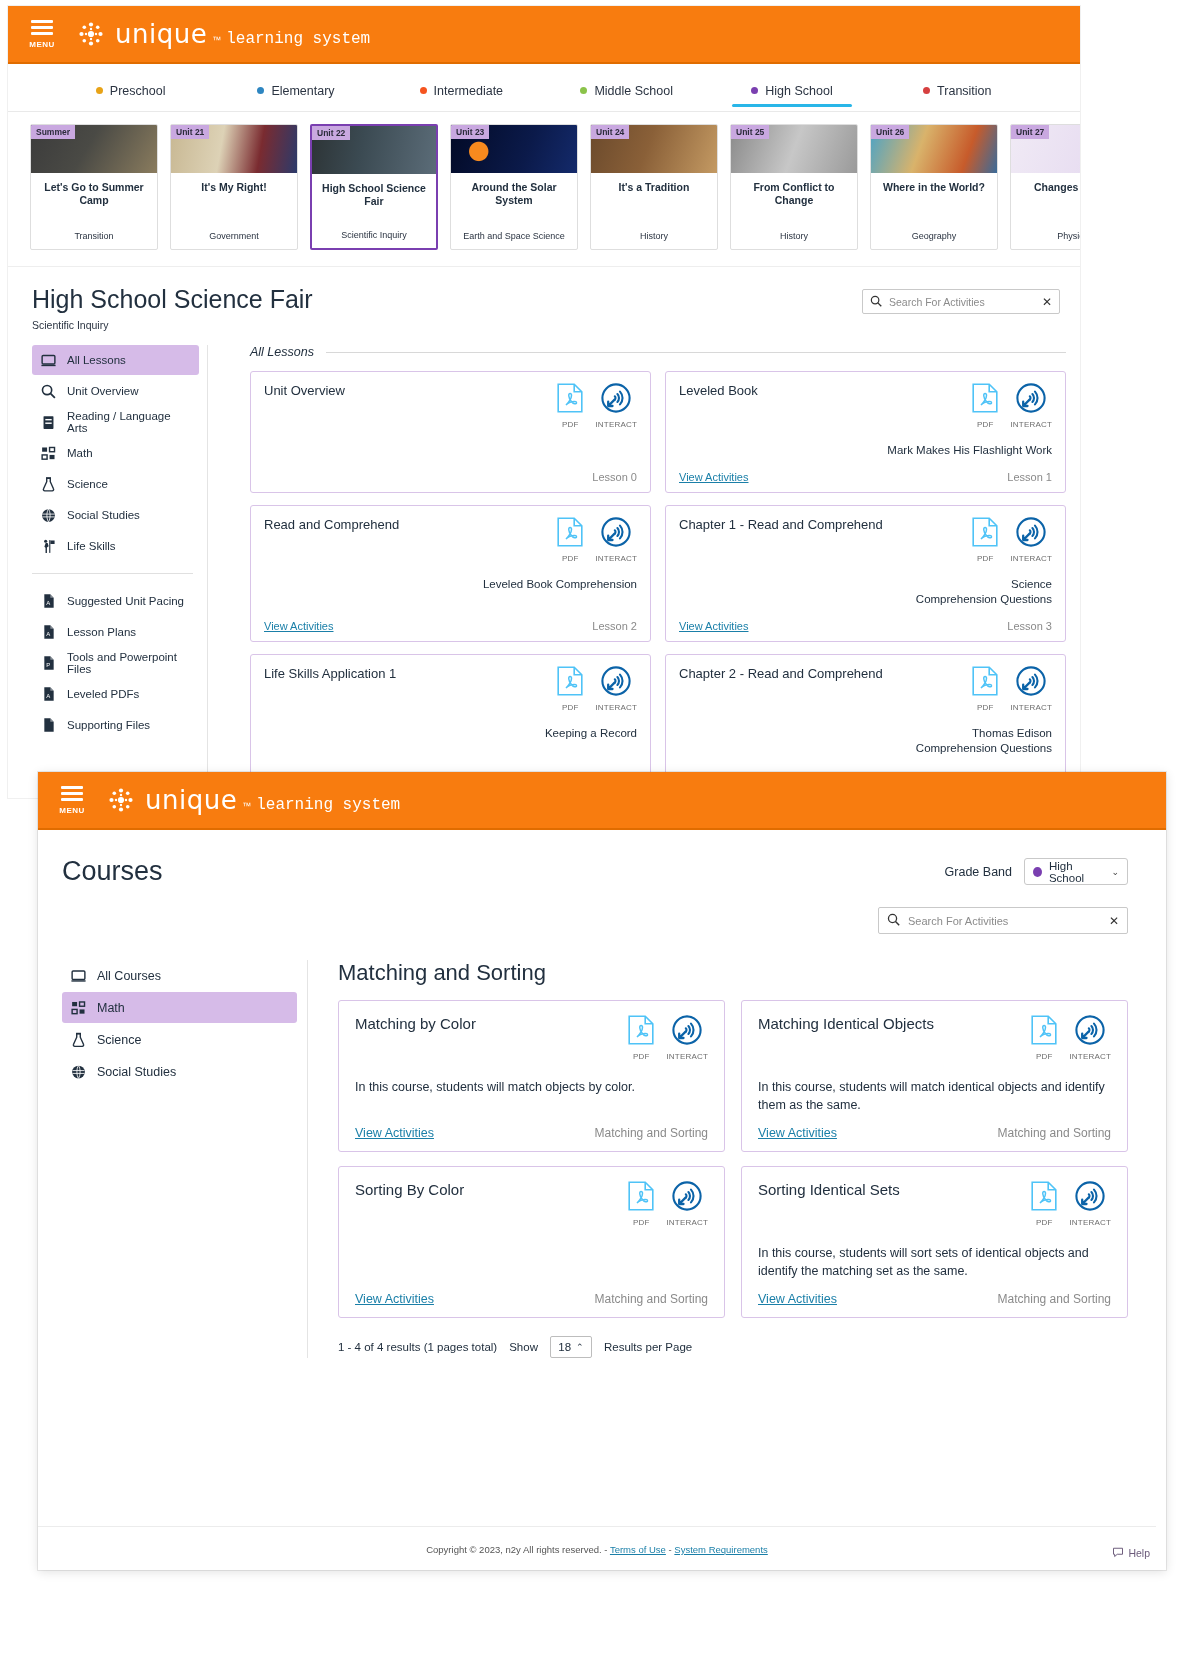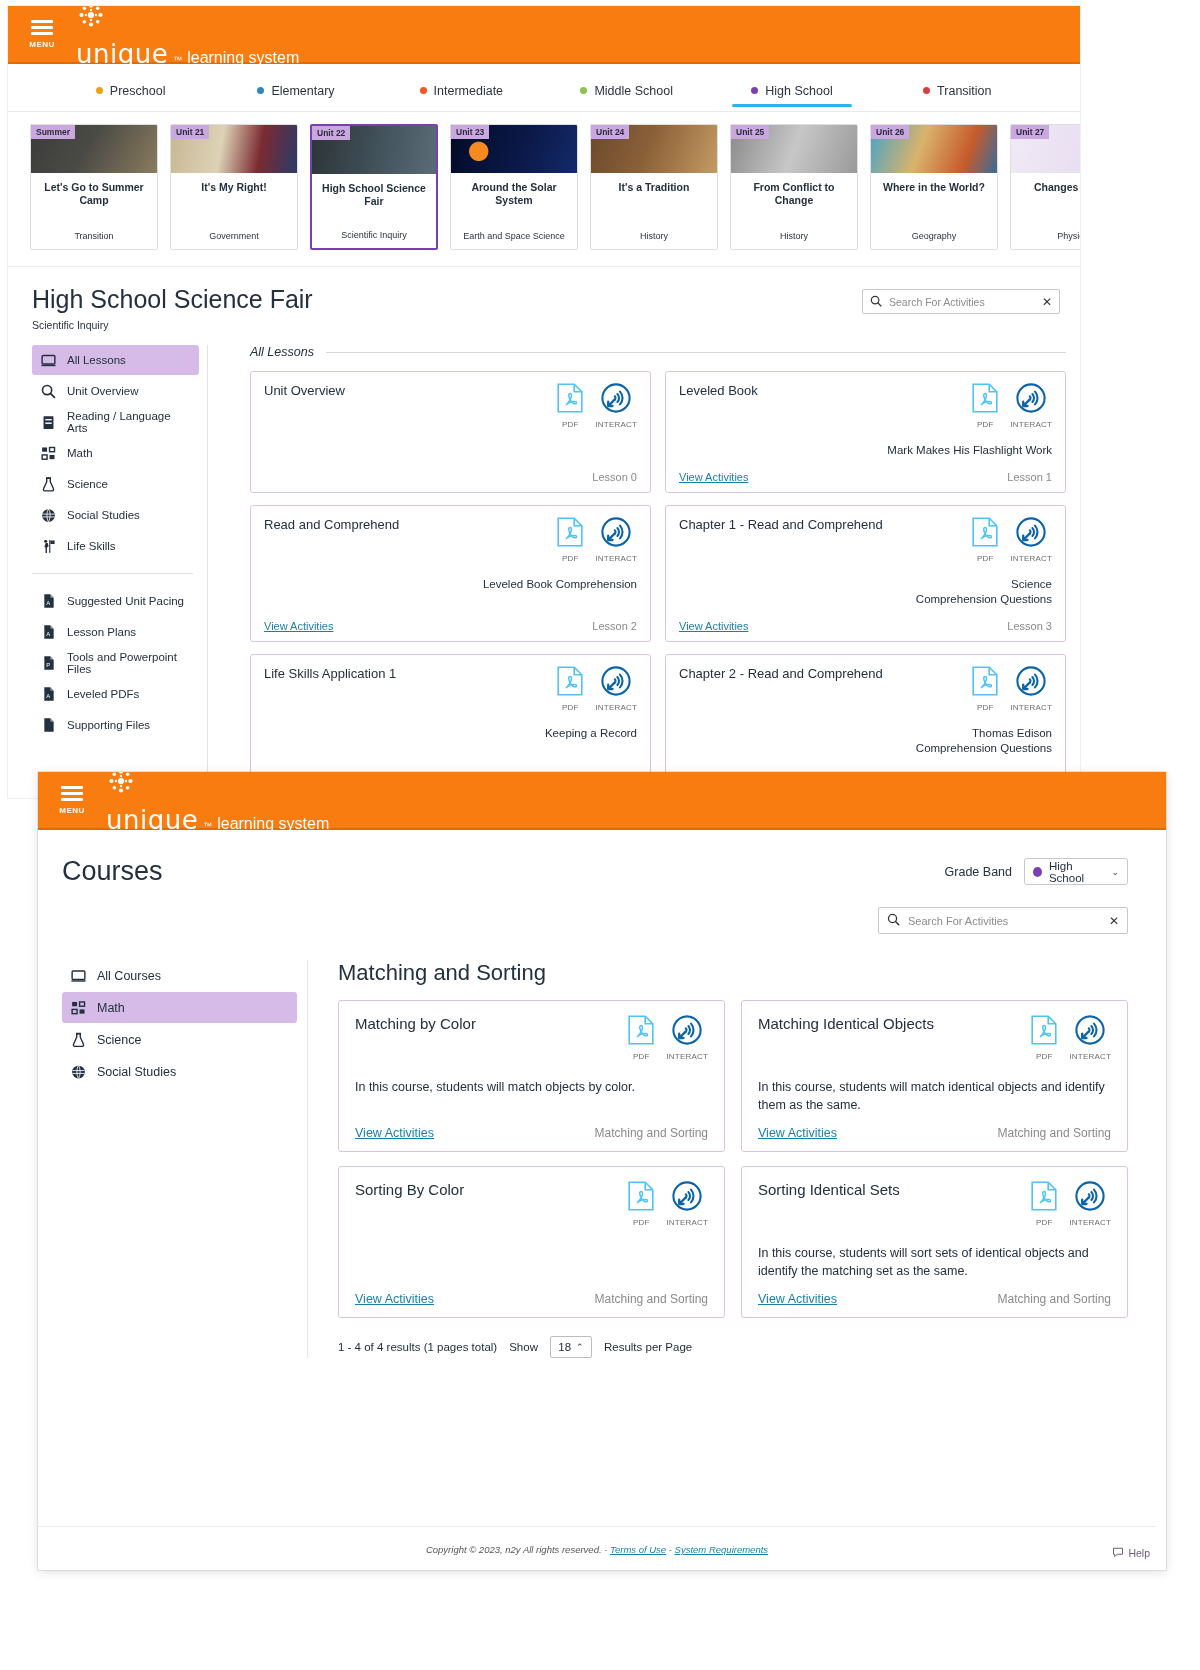--- a/index.html
+++ b/index.html
@@ -24,29 +24,29 @@
     height: 58px; background: #f87c0f; display: flex; align-items: center;
     border-bottom: 2px solid #e06c00;
   }
   .burger {
     width: 52px; display: flex; flex-direction: column; align-items: center;
     justify-content: center; gap: 2px; margin-left: 8px; cursor: pointer;
   }
   .burger .bars { display: flex; flex-direction: column; gap: 3px; }
   .burger .bars i { display: block; width: 22px; height: 3px; background: #fff; border-radius: 1px; }
   .burger .mlabel { font-size: 8px; color: #fff; letter-spacing: .5px; margin-top: 3px; font-weight: 700;}
-  .logo-wrap { display: flex; gap: 9px; margin-left: 8px; flex-direction: column; }
+  .logo-wrap { display: flex; align-items: center; gap: 9px; margin-left: 8px; }
   .logo-mark { width: 30px; height: 30px; position: relative; }
   .brand-text { display: flex; align-items: baseline; gap: 5px; }
   .brand-u {
     font-family: "DejaVu Sans", sans-serif; font-size: 26px; color: #fff;
     letter-spacing: .5px; font-weight: 400;
   }
   .brand-tm { font-size: 9px; color: #fff; vertical-align: super; }
-  .brand-sub { font-size: 16px; color: #fff; font-family: Liberation Sans, sans-serif; }
+  .brand-sub { font-size: 16px; color: #fff; font-family: Liberation Mono, monospace; }
 
   
   .gradebar {
     height: 48px; background: #fff; display: flex; align-items: stretch;
     padding: 0 40px; border-bottom: 1px solid #e9e9e9;
   }
   .gtab {
     flex: 1; display: flex; align-items: center; justify-content: center;
     gap: 7px; font-size: 12.5px; color: #2b3442; cursor: pointer;
     position: relative; padding-top: 6px;
@@ -178,21 +178,21 @@
   .pager { display: flex; align-items: center; gap: 12px; margin-top: 18px; padding-left: 0; }
   .pager-txt { font-size: 11.5px; color: #22303f; }
   .stepper {
     border: 1px solid #bdbdbd; border-radius: 2px; height: 22px; min-width: 42px;
     display: flex; align-items: center; justify-content: center; gap: 5px;
     font-size: 11.5px; color: #22303f; padding: 0 6px; cursor: pointer;
   }
   .w2footer {
     position: absolute; left: 0; right: 10px; bottom: 0; height: 46px;
     display: flex; align-items: center; justify-content: center;
-    border-top: 1px solid #ececec; background: #fff; font-style: italic;
+    border-top: 1px solid #ececec; background: #fff;
   }
   .foot-txt { font-size: 9.5px; color: #555; }
   .foot-link { color: #1a7fa8; text-decoration: underline; cursor: pointer; }
   .helpbtn {
     position: absolute; right: 16px; bottom: 12px; display: flex; align-items: center;
     gap: 4px; font-size: 10.5px; color: #6b5a7a; cursor: pointer;
   }
 
   .thumb-grad { position:absolute; inset:0; }
 </style>

